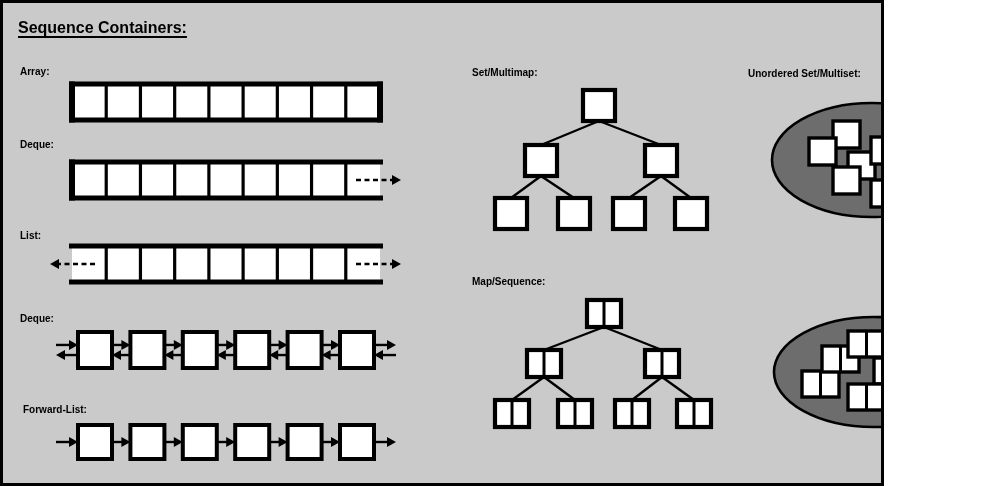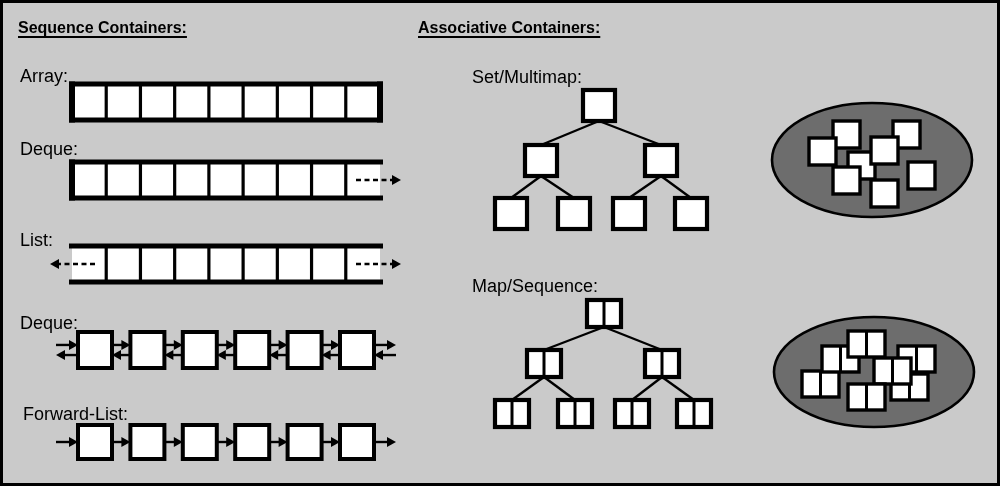--- a/index.html
+++ b/index.html
@@ -1,57 +1,57 @@
 <!DOCTYPE html>
 <html><head>
 <meta charset="utf-8">
 <style>
   html,body{margin:0;padding:0;background:#ffffff;}
   #canvas{
     position:relative;
-    width:1000px;height:486px;
+    width:884px;height:486px;
     box-sizing:border-box;
     border:3px solid #000;
     background:#cacaca;
     overflow:hidden;
     font-family:"Liberation Sans", sans-serif;
     color:#000;
   }
   .heading{
     position:absolute;
     font-size:16px;font-weight:bold;
     text-decoration:underline;
     text-decoration-thickness:2px;
     text-underline-offset:3px;
     white-space:nowrap;
   }
   .sublabel{
     position:absolute;
-    font-size:18px;font-weight:normal;
+    font-size:10px;font-weight:bold;
     white-space:nowrap;
   }
   #diagram{position:absolute;left:0;top:0;}
 </style>
 </head>
 <body>
 
 <div id="canvas">
 
   <div class="heading" style="left:15px;top:16px">Sequence Containers:</div>
-  <div class="heading" style="left:415px;top:16px">Associative Containers:</div>
 
   <div class="sublabel" style="left:17px;top:63px">Array:</div>
   <div class="sublabel" style="left:17px;top:136px">Deque:</div>
   <div class="sublabel" style="left:17px;top:227px">List:</div>
   <div class="sublabel" style="left:17px;top:310px">Deque:</div>
   <div class="sublabel" style="left:20px;top:401px">Forward-List:</div>
 
   <div class="sublabel" style="left:469px;top:64px">Set/Multimap:</div>
   <div class="sublabel" style="left:469px;top:273px">Map/Sequence:</div>
 
+  <div class="sublabel" style="left:745px;top:65px">Unordered Set/Multiset:</div>
 
   <svg id="diagram" width="994" height="480" viewBox="3 3 994 480">
       <g>
         <rect x="72" y="84" width="308" height="36" fill="#ffffff"></rect>
         <line x1="106.22222222222223" y1="84" x2="106.22222222222223" y2="120" stroke="#000000" stroke-width="3.2"></line>
         <line x1="140.44444444444446" y1="84" x2="140.44444444444446" y2="120" stroke="#000000" stroke-width="3.2"></line>
         <line x1="174.66666666666666" y1="84" x2="174.66666666666666" y2="120" stroke="#000000" stroke-width="3.2"></line>
         <line x1="208.88888888888889" y1="84" x2="208.88888888888889" y2="120" stroke="#000000" stroke-width="3.2"></line>
         <line x1="243.11111111111111" y1="84" x2="243.11111111111111" y2="120" stroke="#000000" stroke-width="3.2"></line>
         <line x1="277.3333333333333" y1="84" x2="277.3333333333333" y2="120" stroke="#000000" stroke-width="3.2"></line>

